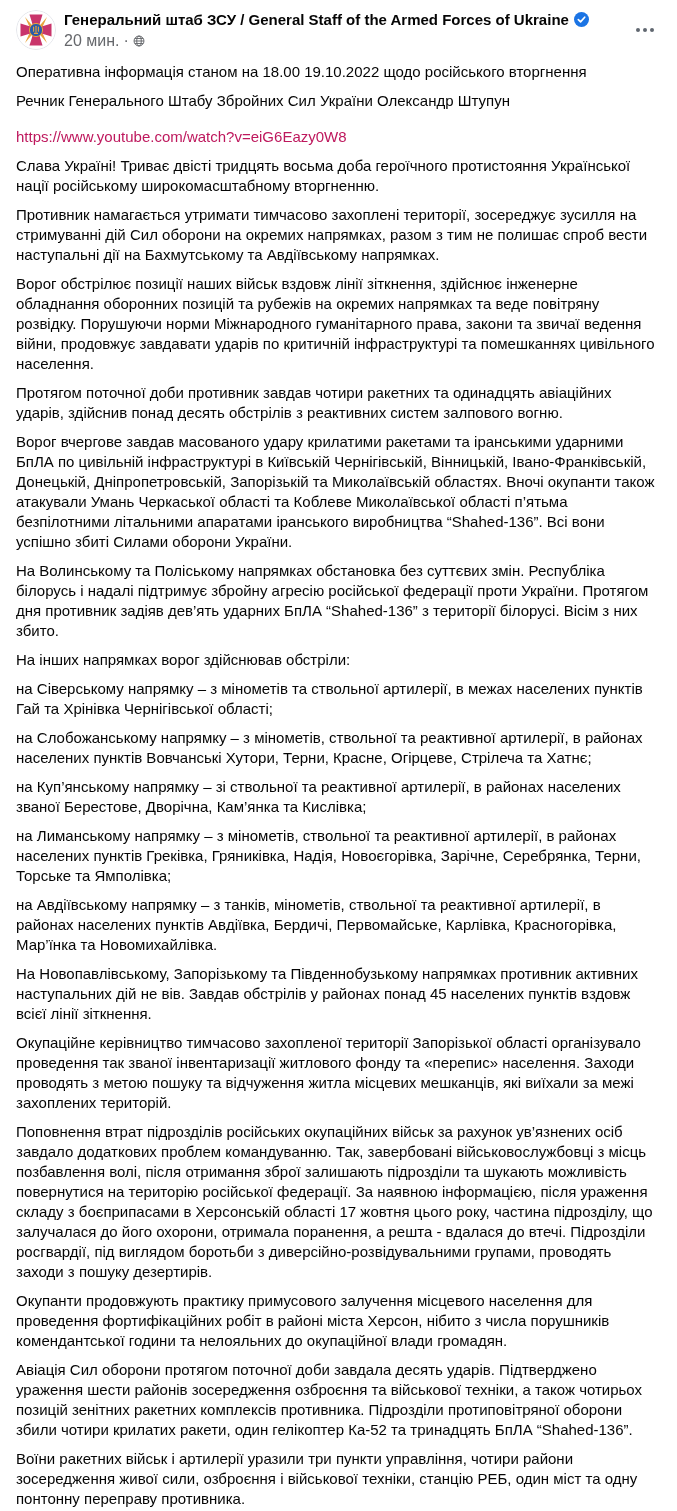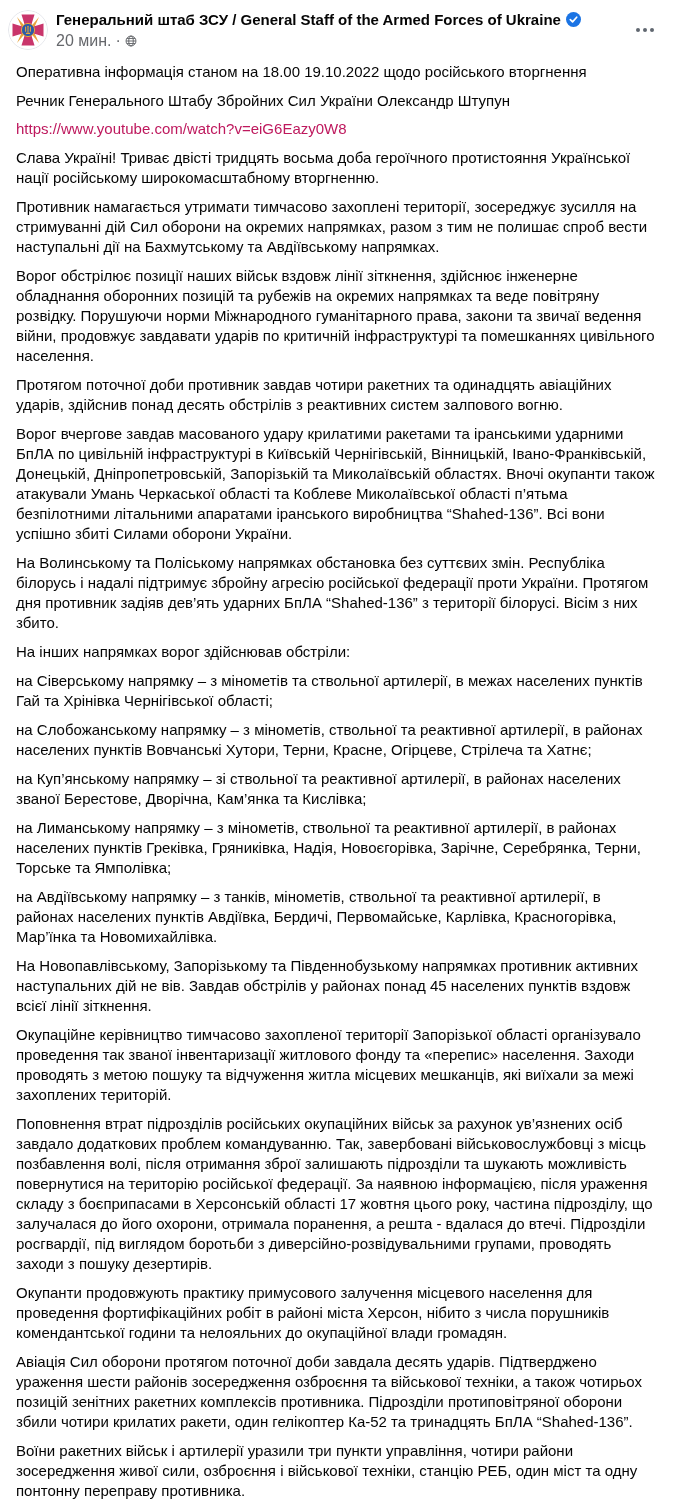--- a/index.html
+++ b/index.html
@@ -13,21 +13,21 @@
     color: #050505;
   }
   .post {
     width: 677px;
     background: #ffffff;
   }
   
   .header {
     display: flex;
     align-items: flex-start;
-    padding: 10px 16px 4px 8px;
+    padding: 10px 16px 4px 16px;
   }
   .avatar-wrap {
     width: 40px;
     height: 40px;
     flex: 0 0 40px;
     border-radius: 50%;
     overflow: hidden;
     cursor: pointer;
   }
   .hdr-text {
@@ -159,21 +159,21 @@
       <span style="display:flex;gap:3px;">
         <i></i>
           <i></i>
           <i></i>
       </span>
     </div>
   </div>
 
   <div class="content">
     <p>Оперативна інформація станом на 18.00 19.10.2022 щодо російського вторгнення</p>
-    <p style="margin-bottom:8px">Речник Генерального Штабу Збройних Сил України Олександр Штупун</p>
+    <p style="margin-bottom:16px">Речник Генерального Штабу Збройних Сил України Олександр Штупун</p>
     <a class="post-link">https://www.youtube.com/watch?v=eiG6Eazy0W8</a>
     <p>Слава Україні! Триває двісті тридцять восьма доба героїчного протистояння Української нації російському широкомасштабному вторгненню.</p>
     <p>Противник намагається утримати тимчасово захоплені території, зосереджує зусилля на стримуванні дій Сил оборони на окремих напрямках, разом з тим не полишає спроб вести наступальні дії на Бахмутському та Авдіївському напрямках.</p>
     <p>Ворог обстрілює позиції наших військ вздовж лінії зіткнення, здійснює інженерне обладнання оборонних позицій та рубежів на окремих напрямках та веде повітряну розвідку. Порушуючи норми Міжнародного гуманітарного права, закони та звичаї ведення війни, продовжує завдавати ударів по критичній інфраструктурі та помешканнях цивільного населення.</p>
     <p>Протягом поточної доби противник завдав чотири ракетних та одинадцять авіаційних ударів, здійснив понад десять обстрілів з реактивних систем залпового вогню.</p>
     <p>Ворог вчергове завдав масованого удару крилатими ракетами та іранськими ударними БпЛА по цивільній інфраструктурі в Київській Чернігівській, Вінницькій, Івано-Франківській, Донецькій, Дніпропетровській, Запорізькій та Миколаївській областях. Вночі окупанти також атакували Умань Черкаської області та Коблеве Миколаївської області п’ятьма безпілотними літальними апаратами іранського виробництва “Shahed-136”. Всі вони успішно збиті Силами оборони України.</p>
     <p>На Волинському та Поліському напрямках обстановка без суттєвих змін. Республіка білорусь і надалі підтримує збройну агресію російської федерації проти України. Протягом дня противник задіяв дев’ять ударних БпЛА “Shahed-136” з території білорусі. Вісім з них збито.</p>
     <p>На інших напрямках ворог здійснював обстріли:</p>
     <p>на Сіверському напрямку – з мінометів та ствольної артилерії, в межах населених пунктів Гай та Хрінівка Чернігівської області;</p>
     <p>на Слобожанському напрямку – з мінометів, ствольної та реактивної артилерії, в районах населених пунктів Вовчанські Хутори, Терни, Красне, Огірцеве, Стрілеча та Хатнє;</p>

